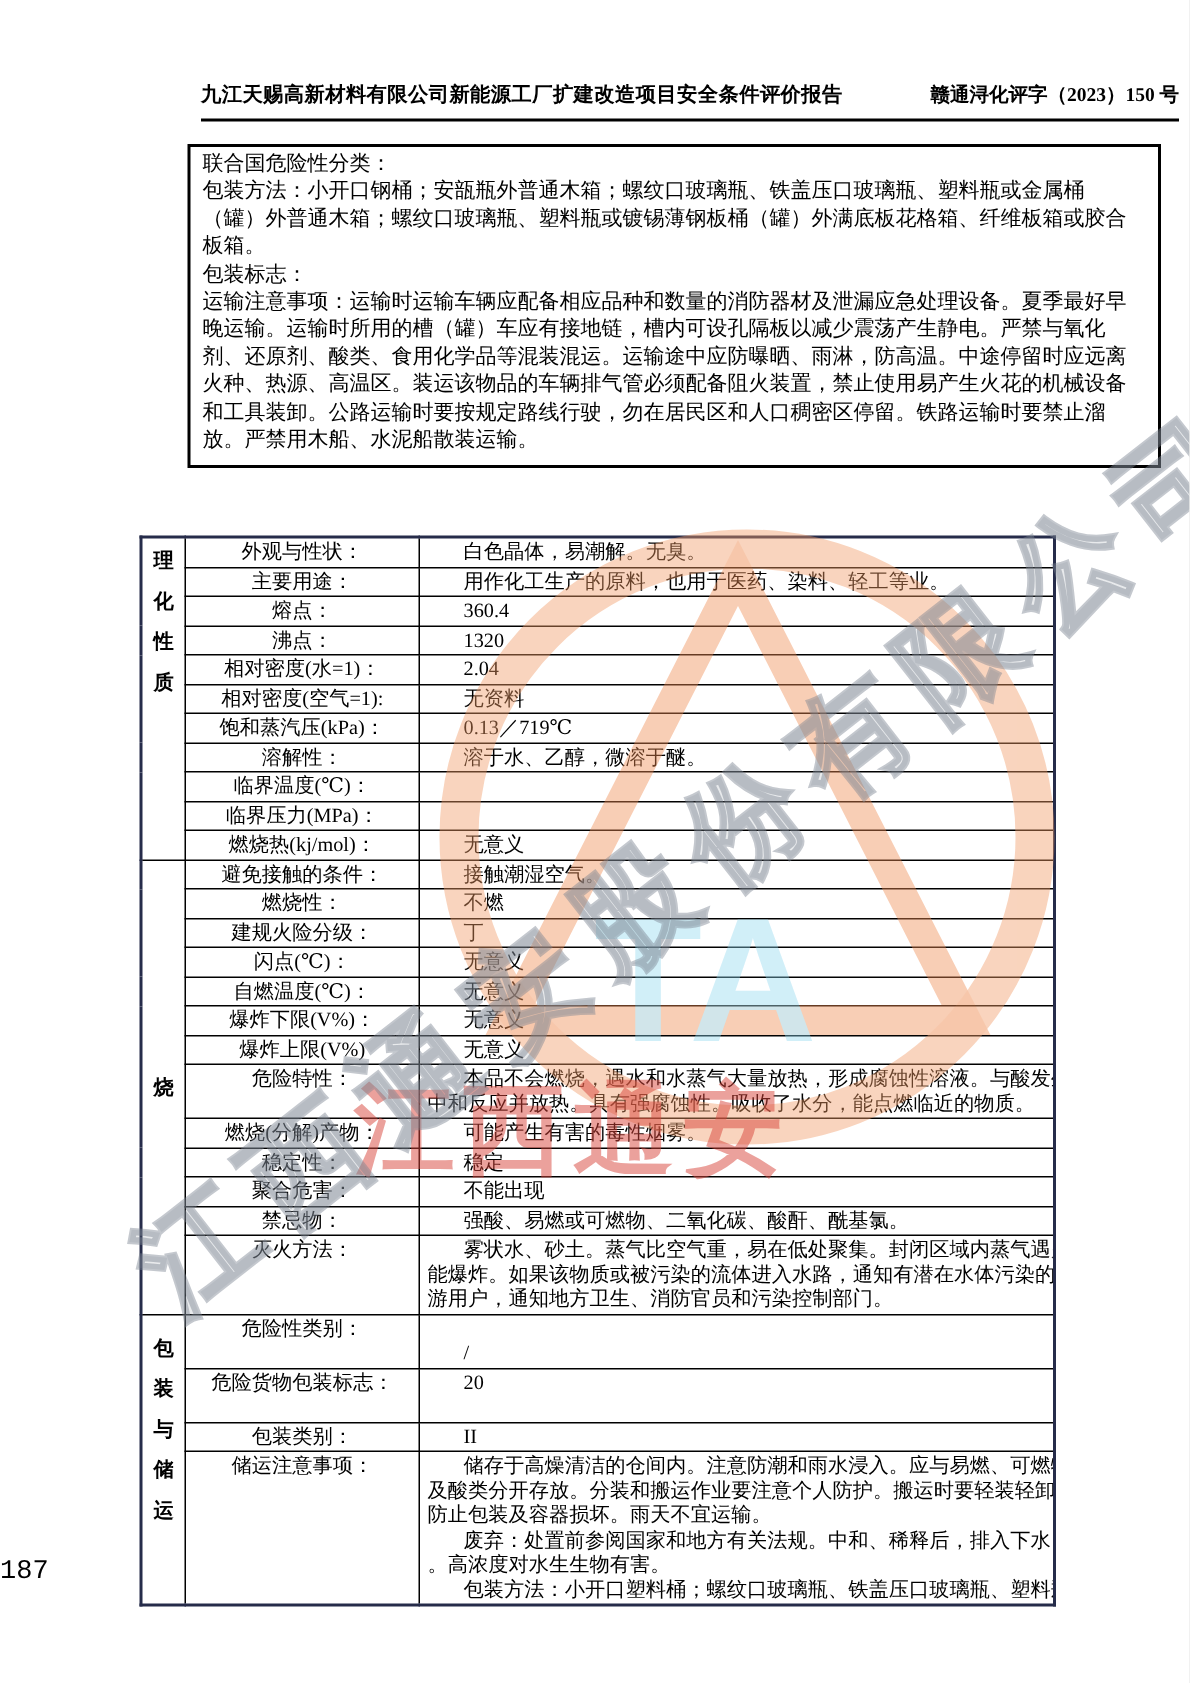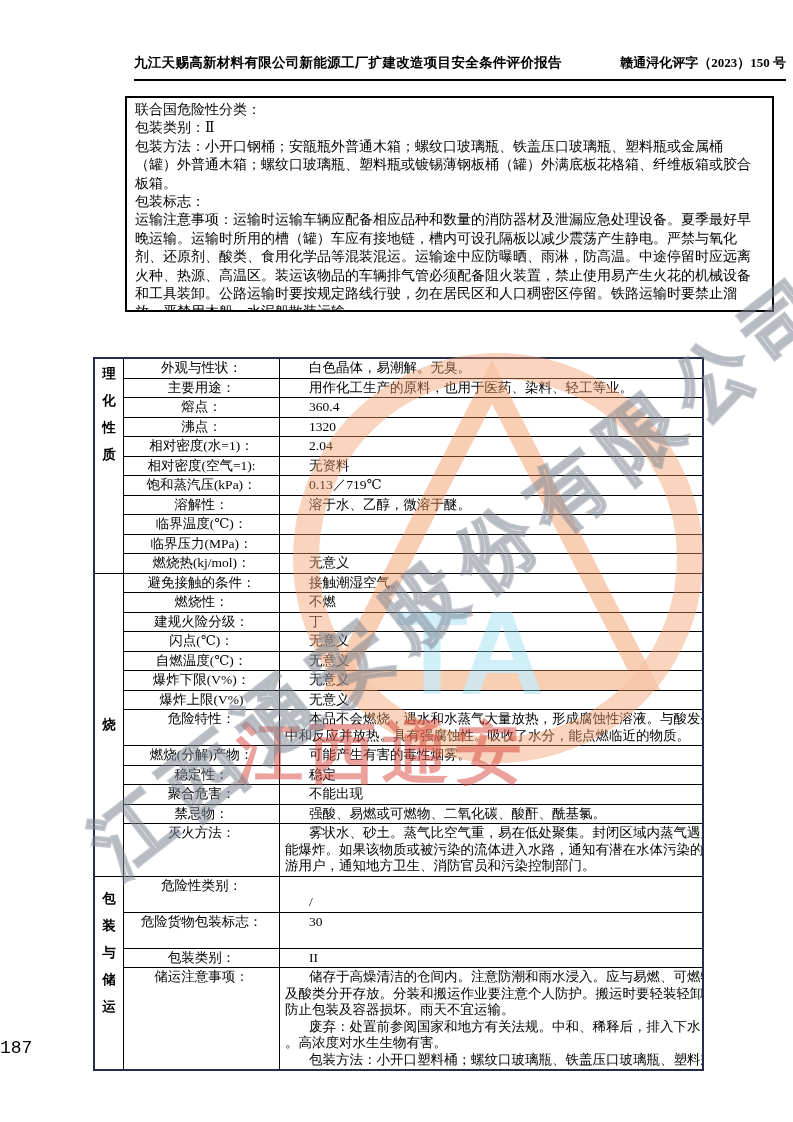--- a/index.html
+++ b/index.html
@@ -83,21 +83,20 @@
 
 <div class="page">
 
   <div class="hdr">
     <span class="ltitle">九江天赐高新材料有限公司新能源工厂扩建改造项目安全条件评价报告</span>
     <span class="rnum">赣通浔化评字（2023）150 号</span>
   </div>
 
   <div class="unbox">
     <p>联合国危险性分类：</p>
-    <p>包装类别：Ⅱ</p>
     <p>包装方法：小开口钢桶；安瓿瓶外普通木箱；螺纹口玻璃瓶、铁盖压口玻璃瓶、塑料瓶或金属桶（罐）外普通木箱；螺纹口玻璃瓶、塑料瓶或镀锡薄钢板桶（罐）外满底板花格箱、纤维板箱或胶合板箱。</p>
     <p>包装标志：</p>
     <p>运输注意事项：运输时运输车辆应配备相应品种和数量的消防器材及泄漏应急处理设备。夏季最好早晚运输。运输时所用的槽（罐）车应有接地链，槽内可设孔隔板以减少震荡产生静电。严禁与氧化剂、还原剂、酸类、食用化学品等混装混运。运输途中应防曝晒、雨淋，防高温。中途停留时应远离火种、热源、高温区。装运该物品的车辆排气管必须配备阻火装置，禁止使用易产生火花的机械设备和工具装卸。公路运输时要按规定路线行驶，勿在居民区和人口稠密区停留。铁路运输时要禁止溜放。严禁用木船、水泥船散装运输。</p>
   </div>
 
 
   <table class="spec" id="spec-table">
     <tbody>
         <tr>
           <td class="sec s0" rowspan="11">
@@ -265,21 +264,21 @@
           </td>
           <td class="lbl">危险性类别：</td>
           <td class="val">
             <div class="vline">&nbsp;</div>
             <div class="vline ind">/</div>
           </td>
         </tr>
         <tr>
           <td class="lbl">危险货物包装标志：</td>
           <td class="val">
-            <div class="vline ind">30</div>
+            <div class="vline ind">20</div>
             <div class="vline">&nbsp;</div>
           </td>
         </tr>
         <tr>
           <td class="lbl">包装类别：</td>
           <td class="val">
             <div class="vline ind">II</div>
           </td>
         </tr>
         <tr>

